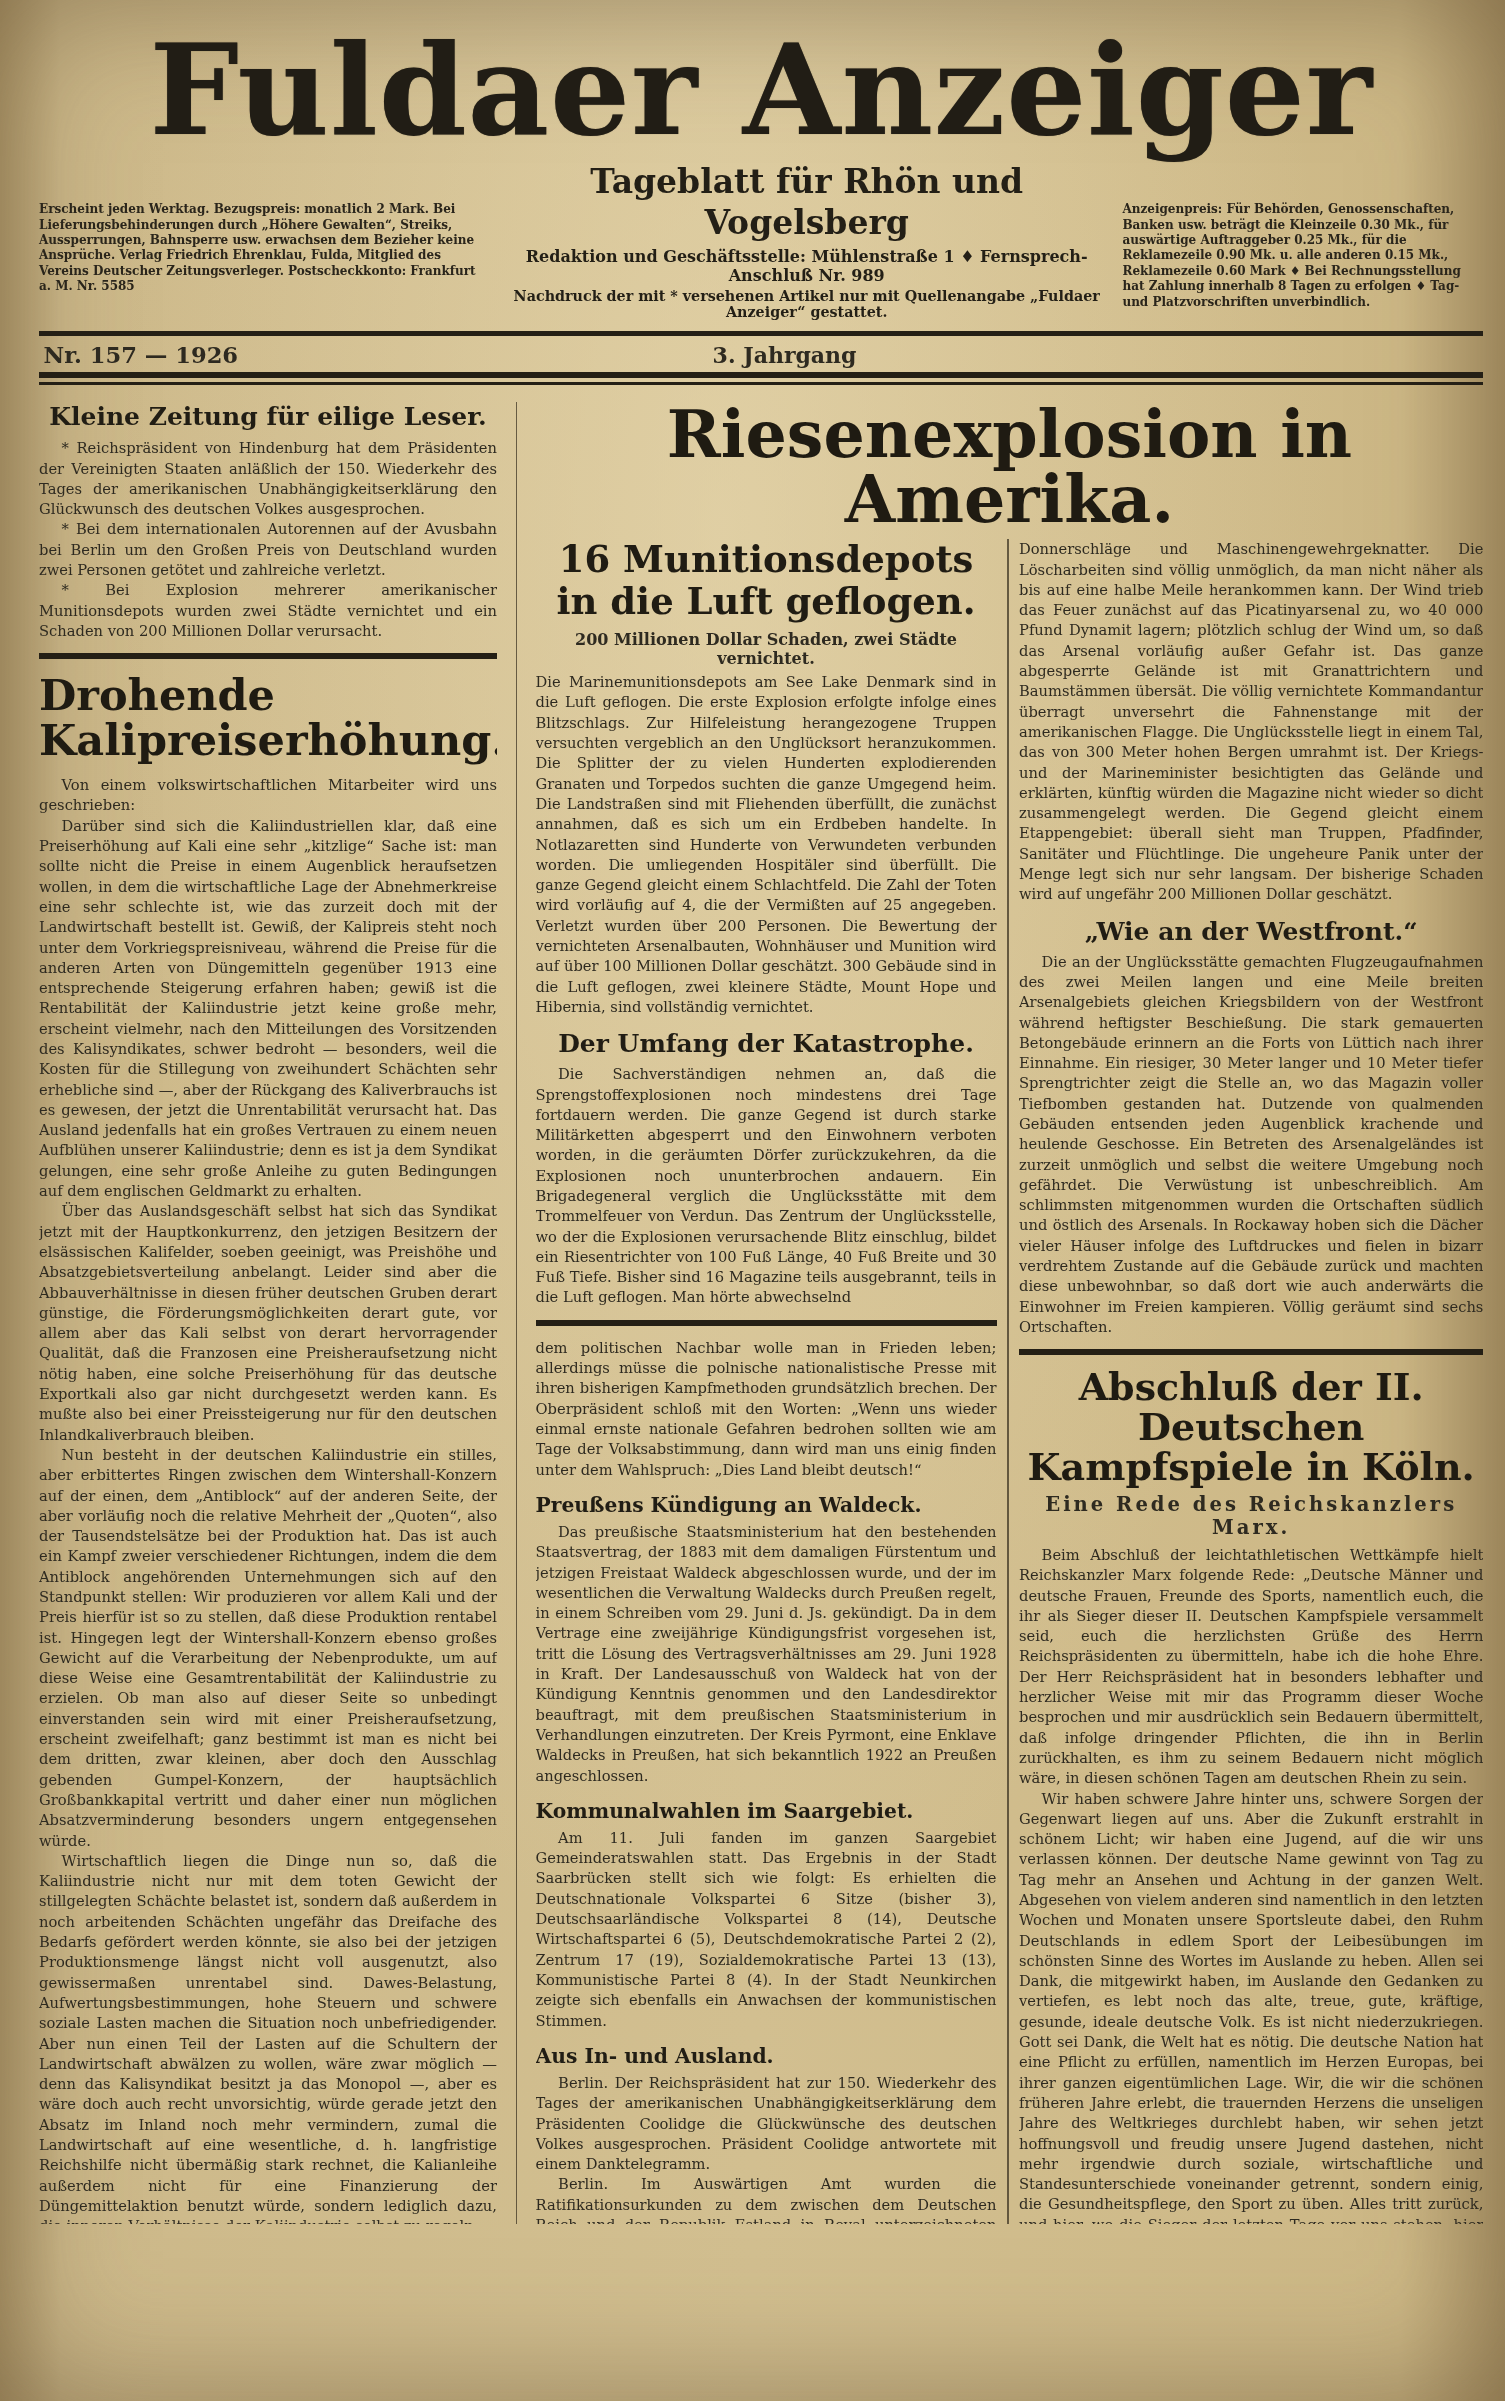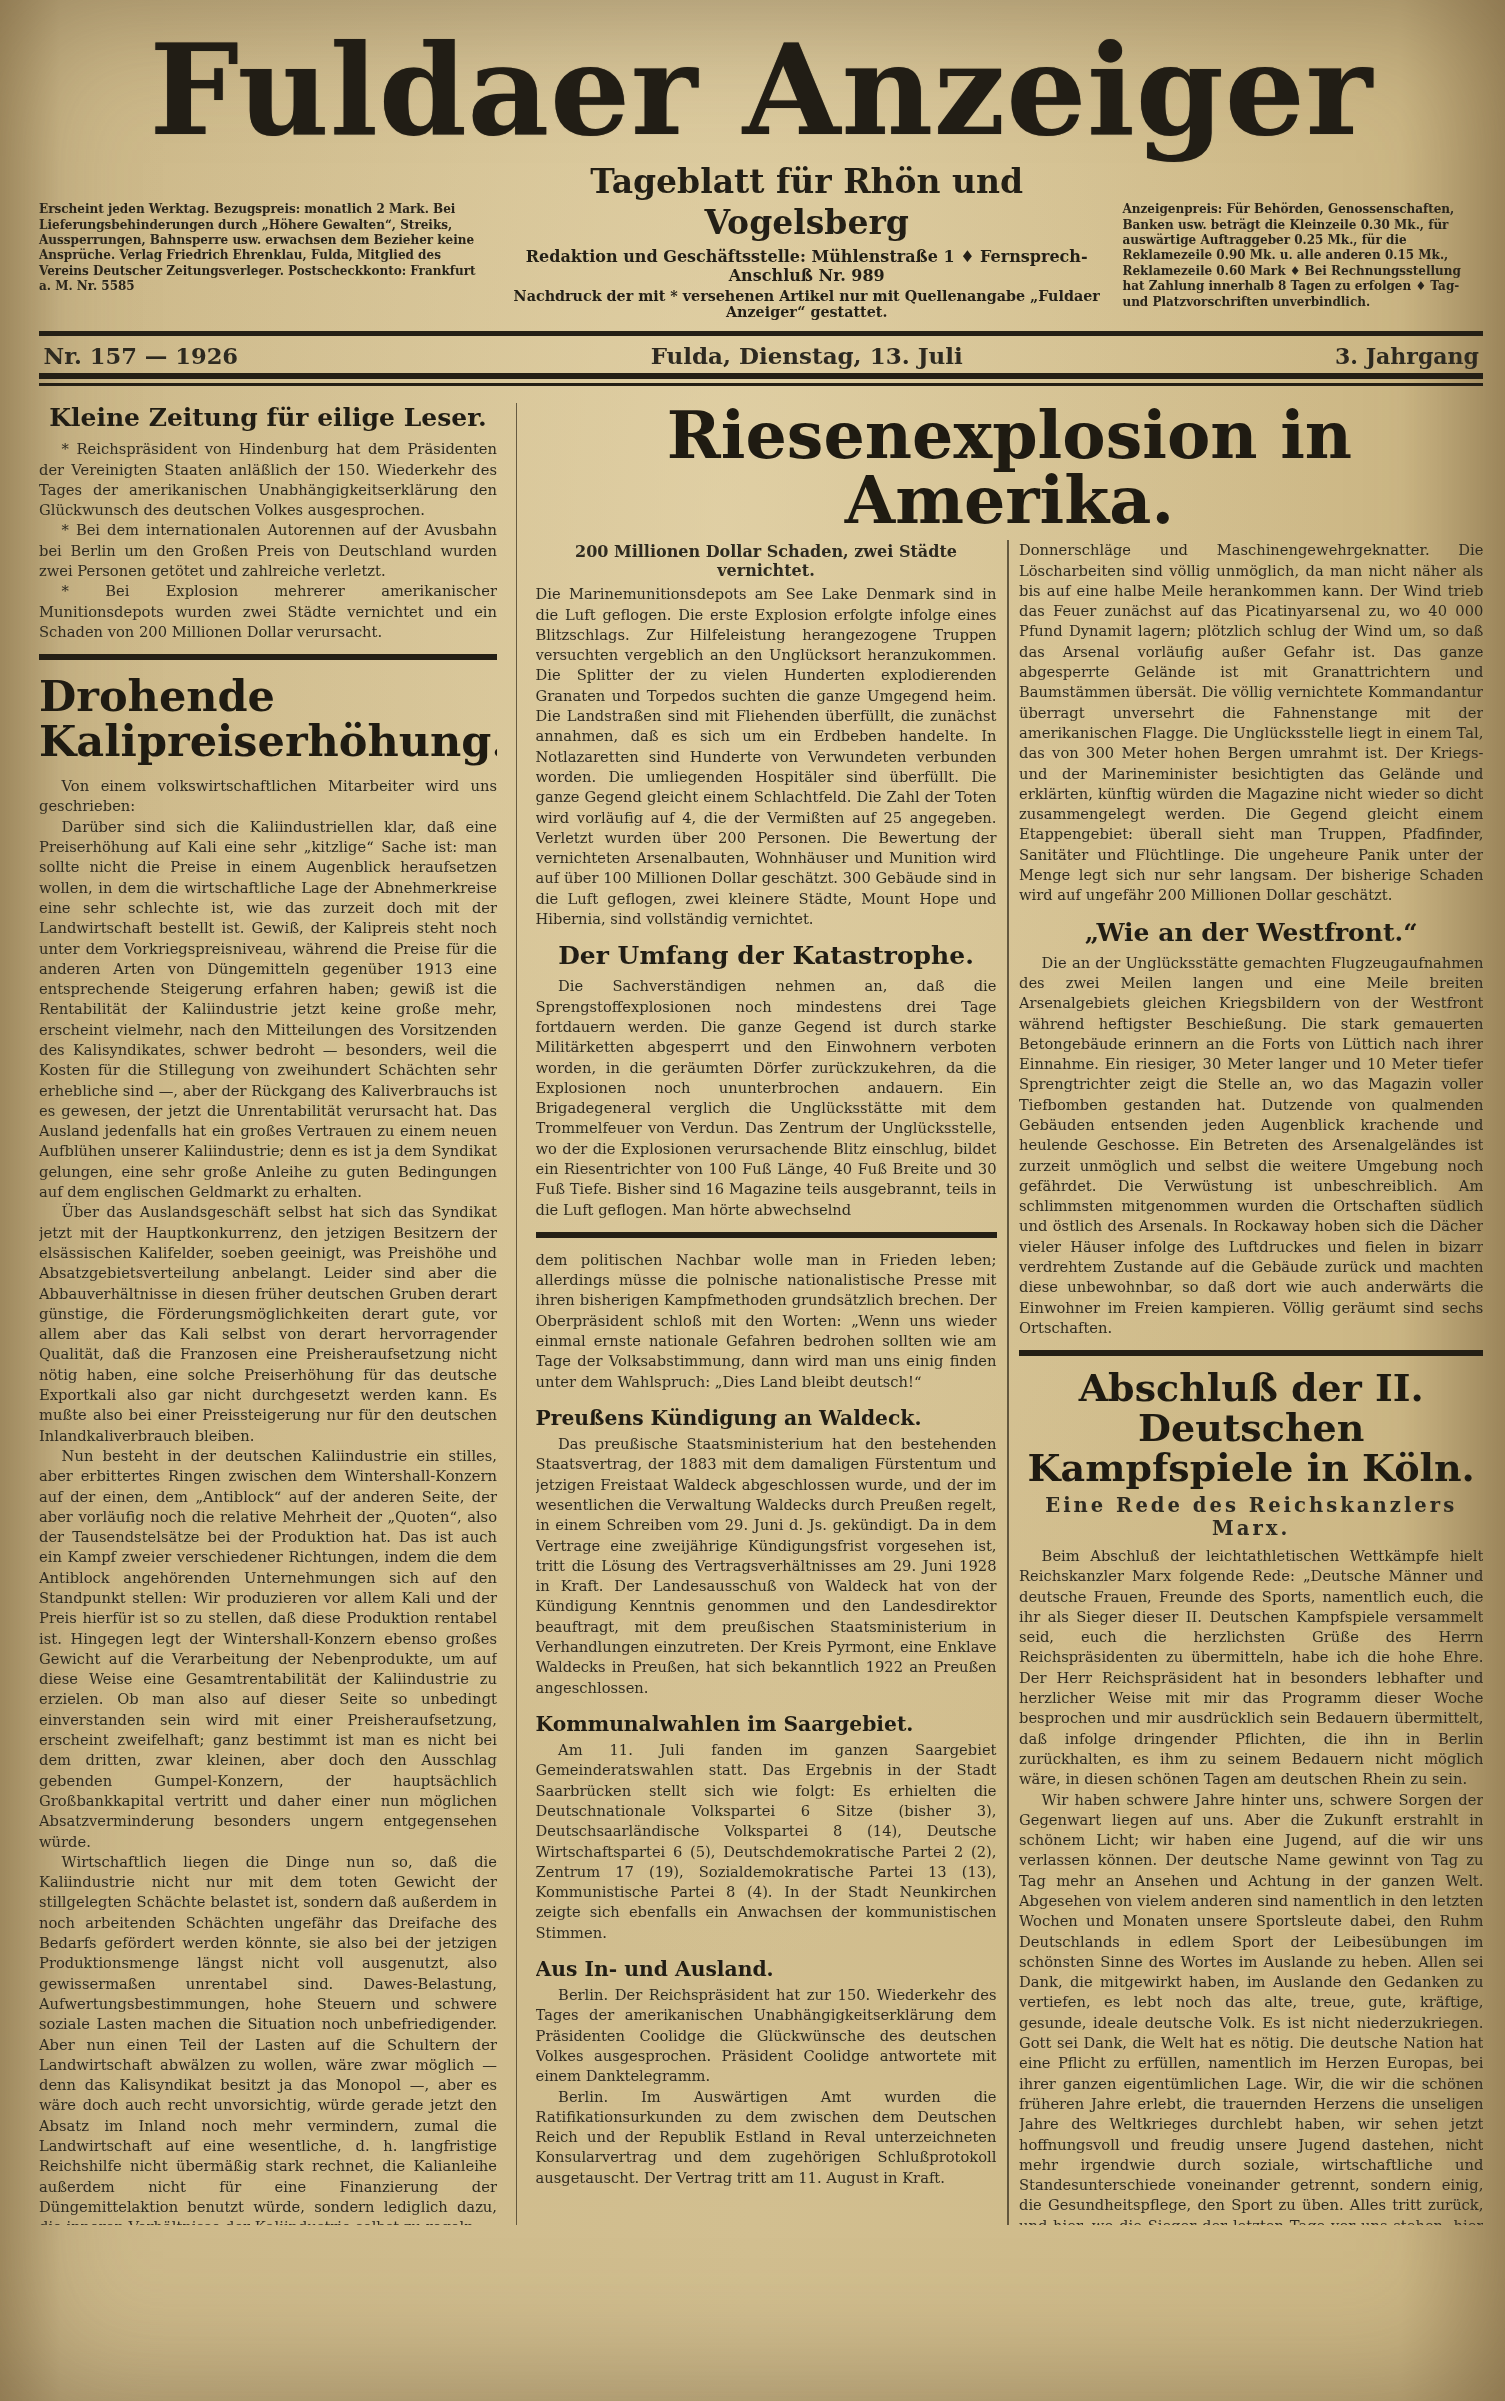--- a/index.html
+++ b/index.html
@@ -73,21 +73,20 @@
         <div class="mcenter">
           <div class="big">Tageblatt für Rhön und Vogelsberg</div>
           <div class="small">Redaktion und Geschäftsstelle: Mühlenstraße 1 ♦ Fernsprech-Anschluß Nr. 989</div>
           <div class="tiny">Nachdruck der mit * versehenen Artikel nur mit Quellenangabe „Fuldaer Anzeiger“ gestattet.</div>
         </div>
         <div class="mnotice right">Anzeigenpreis: Für Behörden, Genossenschaften, Banken usw. beträgt die Kleinzeile 0.30 Mk., für auswärtige Auftraggeber 0.25 Mk., für die Reklamezeile 0.90 Mk. u. alle anderen 0.15 Mk., Reklamezeile 0.60 Mark ♦ Bei Rechnungsstellung hat Zahlung innerhalb 8 Tagen zu erfolgen ♦ Tag- und Platzvorschriften unverbindlich.</div>
       </div>
       <div class="rule-masthead"></div>
       <div class="dateline">
         <div class="iss">Nr. 157 — 1926</div>
-        <div class="dat">Fulda, Dienstag, 13. Juli</div>
         <div class="vol">3. Jahrgang</div>
       </div>
       <div class="rule-double"></div>
     </header>
 
     <main class="content">
 
       <section class="col c1">
         <div>
           <h3 class="h-kz">Kleine Zeitung für eilige Leser.</h3>
@@ -108,20 +107,21 @@
 
       </section>
 
       <div class="vrule"></div>
 
       <section class="rightzone">
         <h1 class="h-main">Riesenexplosion in Amerika.</h1>
         <div class="right-cols">
 
           <div class="col c2">
+            <h2 class="h-sub-big">16 Munitionsdepots in die Luft geflogen.</h2>
             <p class="lead">200 Millionen Dollar Schaden, zwei Städte vernichtet.</p>
             <p class="body noind">Die Marinemunitionsdepots am See Lake Denmark sind in die Luft geflogen. Die erste Explosion erfolgte infolge eines Blitzschlags. Zur Hilfeleistung herangezogene Truppen versuchten vergeblich an den Unglücksort heranzukommen. Die Splitter der zu vielen Hunderten explodierenden Granaten und Torpedos suchten die ganze Umgegend heim. Die Landstraßen sind mit Fliehenden überfüllt, die zunächst annahmen, daß es sich um ein Erdbeben handelte. In Notlazaretten sind Hunderte von Verwundeten verbunden worden. Die umliegenden Hospitäler sind überfüllt. Die ganze Gegend gleicht einem Schlachtfeld. Die Zahl der Toten wird vorläufig auf 4, die der Vermißten auf 25 angegeben. Verletzt wurden über 200 Personen. Die Bewertung der vernichteten Arsenalbauten, Wohnhäuser und Munition wird auf über 100 Millionen Dollar geschätzt. 300 Gebäude sind in die Luft geflogen, zwei kleinere Städte, Mount Hope und Hibernia, sind vollständig vernichtet.</p>
             <h3 class="h-sub">Der Umfang der Katastrophe.</h3>
             <p class="body">Die Sachverständigen nehmen an, daß die Sprengstoffexplosionen noch mindestens drei Tage fortdauern werden. Die ganze Gegend ist durch starke Militärketten abgesperrt und den Einwohnern verboten worden, in die geräumten Dörfer zurückzukehren, da die Explosionen noch ununterbrochen andauern. Ein Brigadegeneral verglich die Unglücksstätte mit dem Trommelfeuer von Verdun. Das Zentrum der Unglücksstelle, wo der die Explosionen verursachende Blitz einschlug, bildet ein Riesentrichter von 100 Fuß Länge, 40 Fuß Breite und 30 Fuß Tiefe. Bisher sind 16 Magazine teils ausgebrannt, teils in die Luft geflogen. Man hörte abwechselnd</p>
             <div class="rule-thick"></div>
             <p class="body noind">dem politischen Nachbar wolle man in Frieden leben; allerdings müsse die polnische nationalistische Presse mit ihren bisherigen Kampfmethoden grundsätzlich brechen. Der Oberpräsident schloß mit den Worten: „Wenn uns wieder einmal ernste nationale Gefahren bedrohen sollten wie am Tage der Volksabstimmung, dann wird man uns einig finden unter dem Wahlspruch: „Dies Land bleibt deutsch!“</p>
             <h4 class="h-para">Preußens Kündigung an Waldeck.</h4>
             <p class="body">Das preußische Staatsministerium hat den bestehenden Staatsvertrag, der 1883 mit dem damaligen Fürstentum und jetzigen Freistaat Waldeck abgeschlossen wurde, und der im wesentlichen die Verwaltung Waldecks durch Preußen regelt, in einem Schreiben vom 29. Juni d. Js. gekündigt. Da in dem Vertrage eine zweijährige Kündigungsfrist vorgesehen ist, tritt die Lösung des Vertragsverhältnisses am 29. Juni 1928 in Kraft. Der Landesausschuß von Waldeck hat von der Kündigung Kenntnis genommen und den Landesdirektor beauftragt, mit dem preußischen Staatsministerium in Verhandlungen einzutreten. Der Kreis Pyrmont, eine Enklave Waldecks in Preußen, hat sich bekanntlich 1922 an Preußen angeschlossen.</p>
             <h4 class="h-para">Kommunalwahlen im Saargebiet.</h4>
             <p class="body">Am 11. Juli fanden im ganzen Saargebiet Gemeinderatswahlen statt. Das Ergebnis in der Stadt Saarbrücken stellt sich wie folgt: Es erhielten die Deutschnationale Volkspartei 6 Sitze (bisher 3), Deutschsaarländische Volkspartei 8 (14), Deutsche Wirtschaftspartei 6 (5), Deutschdemokratische Partei 2 (2), Zentrum 17 (19), Sozialdemokratische Partei 13 (13), Kommunistische Partei 8 (4). In der Stadt Neunkirchen zeigte sich ebenfalls ein Anwachsen der kommunistischen Stimmen.</p>

